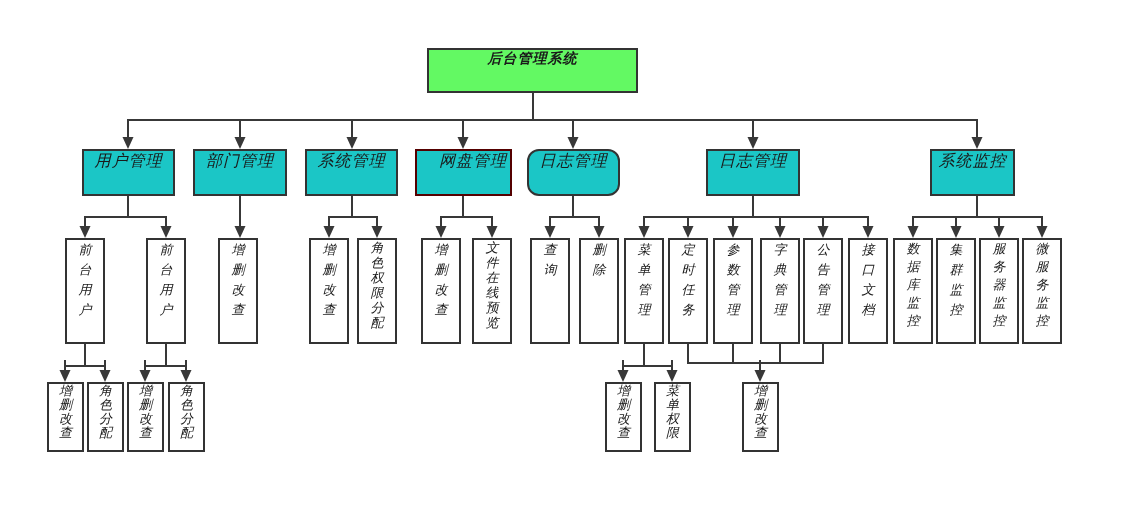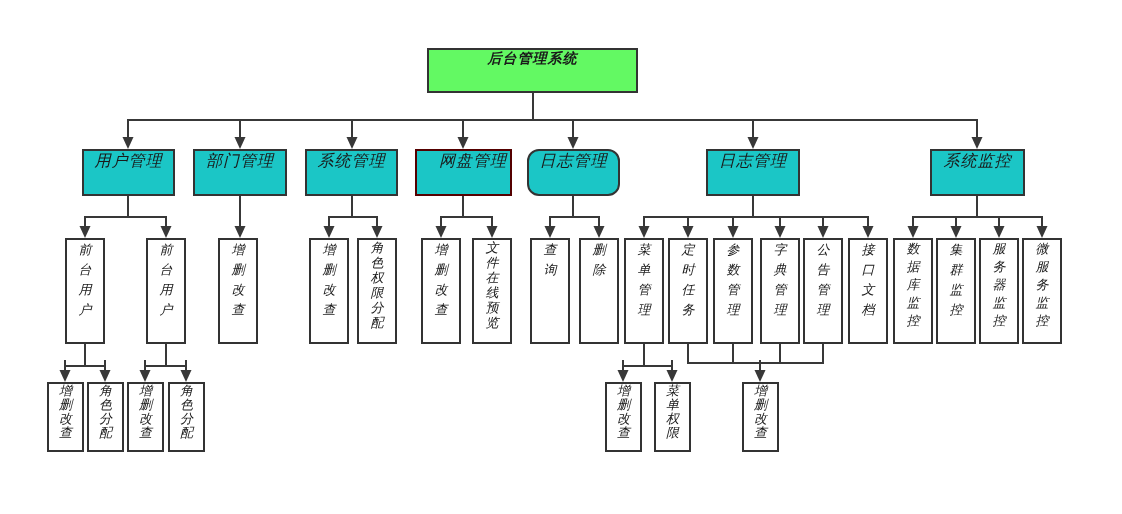--- a/index.html
+++ b/index.html
@@ -158,21 +158,21 @@
     </div>
     <div class="node branch red" style="left: 415px; top: 149px; width: 97px; height: 47px;">
       <span class="vlabel">网盘管理</span>
     </div>
     <div class="node branch" style="left: 527px; top: 149px; width: 93px; height: 47px; border-radius: 12px;">
       <span class="vlabel">日志管理</span>
     </div>
     <div class="node branch" style="left: 706px; top: 149px; width: 94px; height: 47px;">
       <span class="vlabel">日志管理</span>
     </div>
-    <div class="node branch" style="left: 930px; top: 149px; width: 95px; height: 47px;">
+    <div class="node branch" style="left: 930px; top: 149px; width: 85px; height: 47px;">
       <span class="vlabel">系统监控</span>
     </div>
     <div class="node leaf" style="left: 65px; top: 238px; width: 40px; height: 106px;">
       <span class="vlabel" style="line-height: 20px;">前
 台
 用
 户</span>
     </div>
     <div class="node leaf" style="left: 146px; top: 238px; width: 40px; height: 106px;">
       <span class="vlabel" style="line-height: 20px;">前

